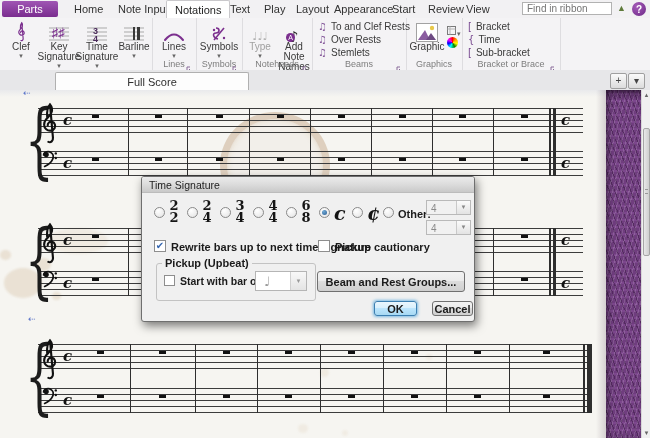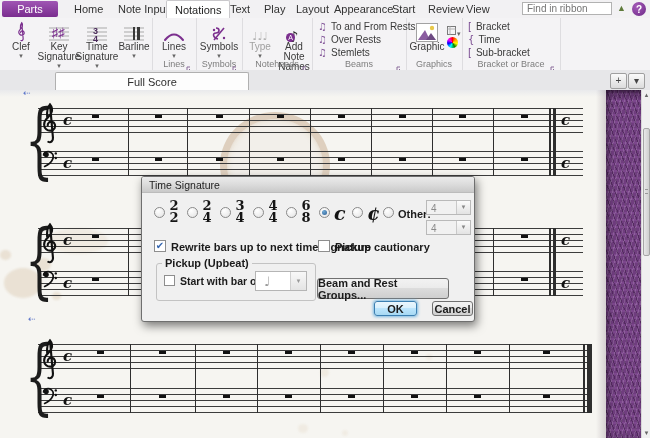--- a/index.html
+++ b/index.html
@@ -260,21 +260,21 @@
       <span class="launcher">
         <svg width="8" height="8" viewBox="0 0 8 8">
             <path d="M1 1h3M1 1v3M3 3l3 3M7 4v3h-3" fill="none" stroke="#8a6a9a"></path>
           </svg></span>
     </div>
 
     <div class="rgroup" style="left:312px;width:94px;">
       <div id="beam-items">
           <div class="rowbtn" style="left: 6px; top: 3px;">
             <span class="mini">♫</span>
-            <span>To and From Rests</span>
+            <span>To and Clef Rests</span>
           </div>
           <div class="rowbtn" style="left: 6px; top: 16px;">
             <span class="mini">♫</span>
             <span>Over Rests</span>
           </div>
           <div class="rowbtn" style="left: 6px; top: 29px;">
             <span class="mini">♫</span>
             <span>Stemlets</span>
           </div>
         </div>
@@ -565,17 +565,17 @@
 
     <div class="groupbox" style="left:14px;top:86px;width:158px;height:36px;"></div>
     <div class="grouplabel" style="left:20px;top:80px;">Pickup (Upbeat)</div>
     <div class="checkbox" style="left:22px;top:98px;width:11px;height:11px;"></div>
     <div class="dlabel" style="left:38px;top:98px;font-size:10.5px;">Start with bar of length:</div>
     <div class="combo" style="left:113px;top:94px;width:52px;height:20px;">
       <span class="note">♩</span>
       <span class="arr">▼</span>
     </div>
 
-    <div class="wbtn" style="left:175px;top:94px;width:132px;height:21px;margin-top:7px;">Beam and Rest Groups...</div>
+    <div class="wbtn" style="left:175px;top:94px;width:148px;height:21px;">Beam and Rest Groups...</div>
     <div class="wbtn default" style="left:232px;top:124px;width:43px;height:15px;">OK</div>
     <div class="wbtn" style="left:290px;top:124px;width:41px;height:15px;">Cancel</div>
   </div>
 </div>
 
 </body></html>

